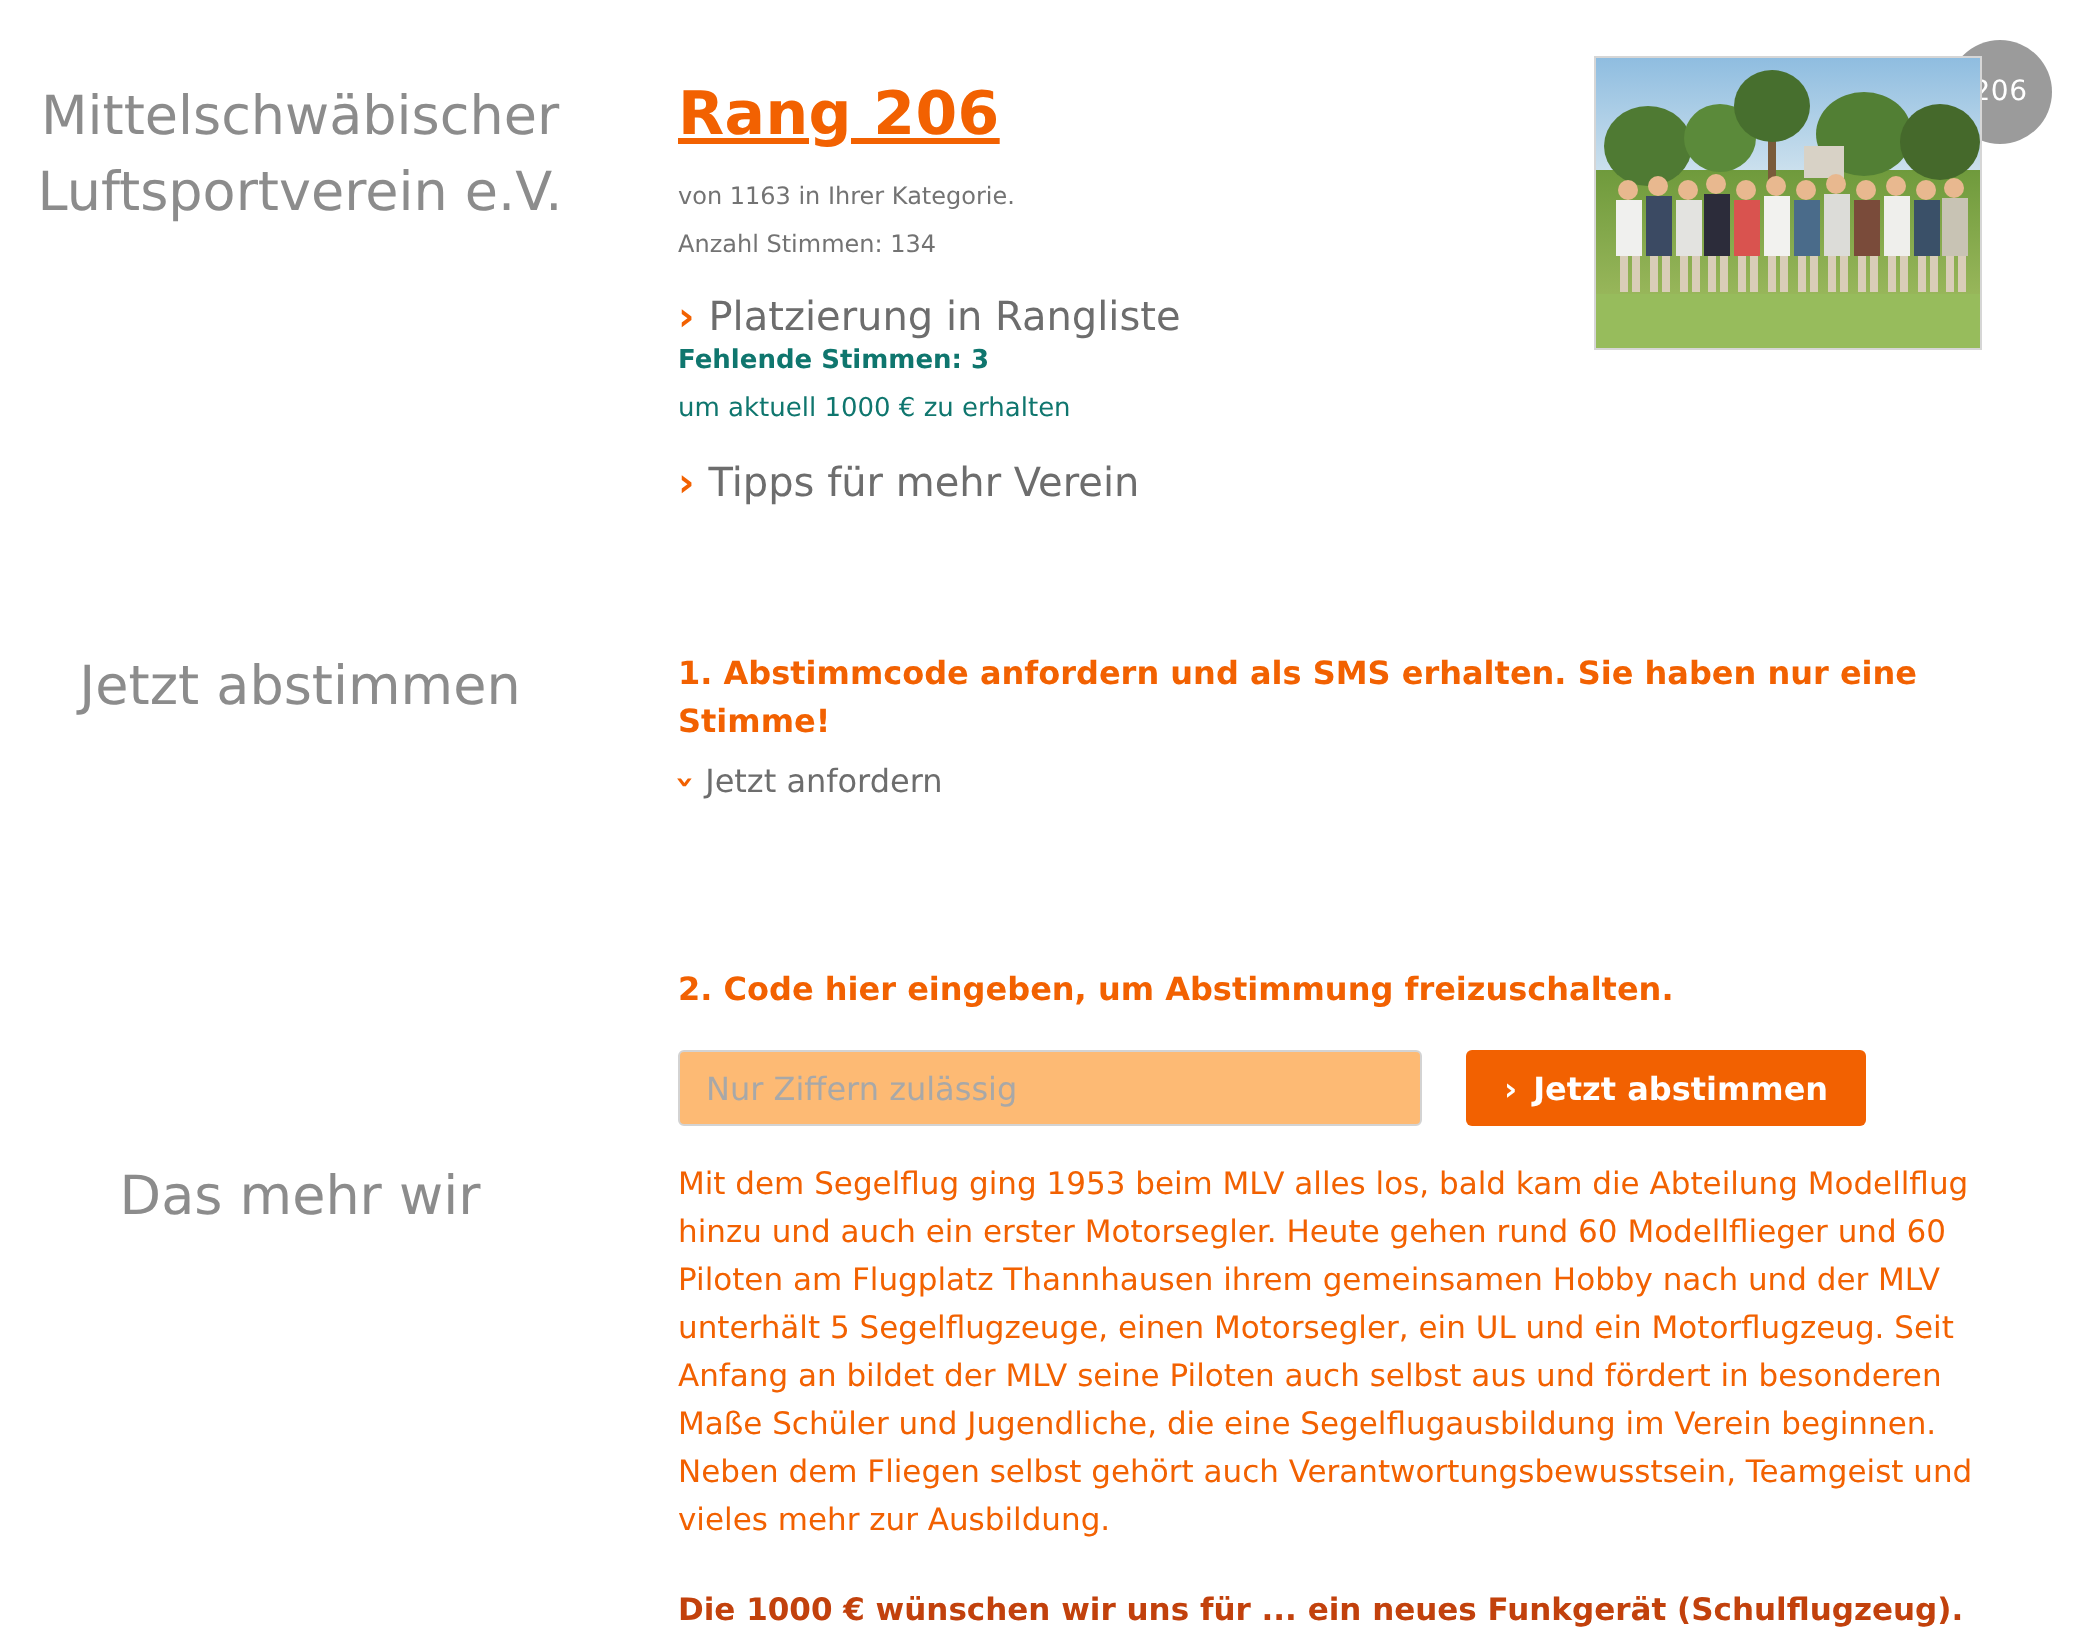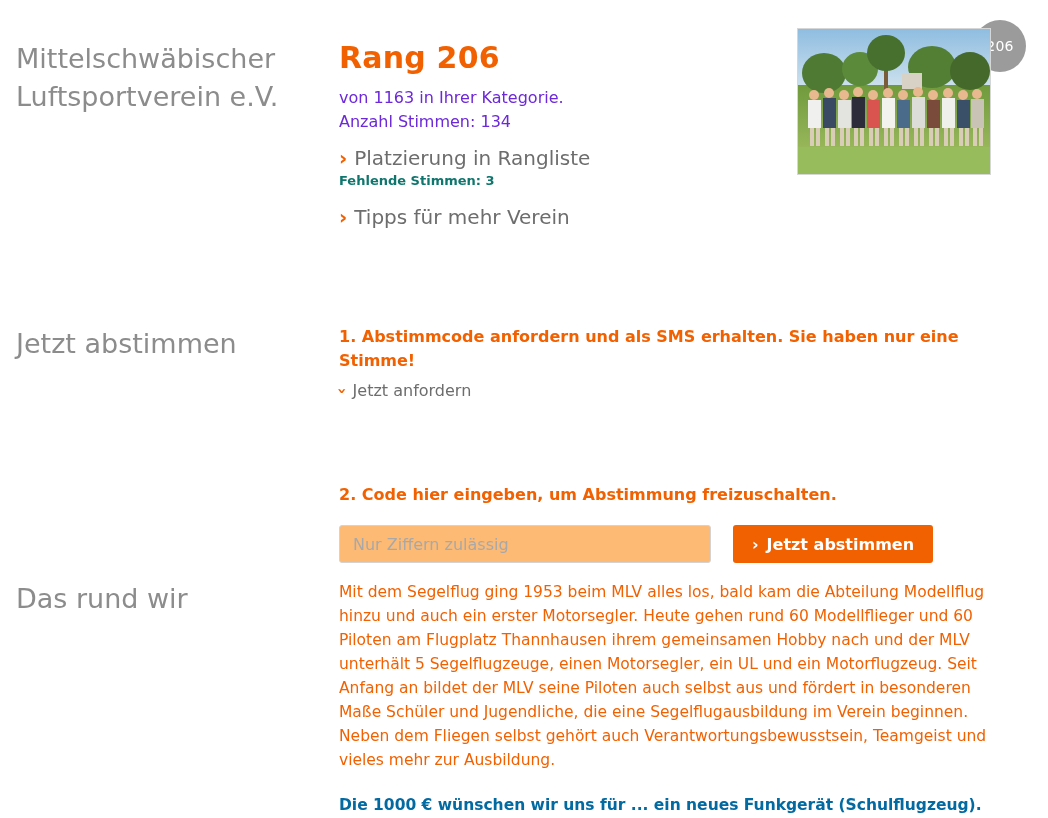--- a/index.html
+++ b/index.html
@@ -40,47 +40,49 @@
   }
 
   
   .row {
     position: absolute;
     left: 0;
     width: 1048px;
   }
   .col-label {
     position: absolute;
-    left: 16px;
+    left: 0;
     width: 300px;
     color: #8c8c8c;
     font-size: 27px;
     line-height: 38px;
     font-weight: 400;
+    text-align: center;
   }
   .col-body {
     position: absolute;
     left: 339px;
     width: 660px;
   }
 
   
   #section-rank { top: 40px; }
 
   .rank-title {
     color: #f26101;
     font-size: 30px;
     font-weight: 700;
     line-height: 36px;
     margin: 0 0 10px 0;
     letter-spacing: 0.2px;
+    text-decoration: underline;
   }
   .rank-sub {
-    color: #6d28d9;
-    font-size: 16px;
+    color: #737373;
+    font-size: 12px;
     line-height: 24px;
   }
   .link-chevron {
     margin-top: 13px;
     font-size: 20px;
     line-height: 22px;
     color: #6d6d6d;
     cursor: pointer;
   }
   .link-chevron .chev {
@@ -185,21 +187,21 @@
   #section-about { top: 580px; }
 
   .about-text {
     color: #f26101;
     font-size: 15.5px;
     line-height: 24px;
     width: 650px;
   }
   .about-wish {
     margin-top: 21px;
-    color: #0369a1;
+    color: #c2410c;
     font-size: 15.5px;
     line-height: 24px;
     font-weight: 700;
   }
 </style>
 </head>
 <body>
 
 <div class="page">
 
@@ -218,20 +220,21 @@
       <div class="rank-title">Rang 206</div>
       <div class="rank-sub">von 1163 in Ihrer Kategorie.</div>
       <div class="rank-sub">Anzahl Stimmen: 134</div>
 
       <div class="link-chevron">
         <span class="chev">›</span><span>Platzierung in Rangliste</span>
       </div>
 
       <div class="missing-block">
         <span class="strong">Fehlende Stimmen: 3</span>
+        <span>um aktuell 1000 € zu erhalten</span>
       </div>
 
       <div class="link-chevron">
         <span class="chev">›</span><span>Tipps für mehr Verein</span>
       </div>
     </div>
   </div>
 
   <div class="photo">
     <svg width="192" height="145" viewBox="0 0 192 145" xmlns="http://www.w3.org/2000/svg">
@@ -331,21 +334,21 @@
           <button class="vote-button">
             <span class="chev">›</span>
               <span>Jetzt abstimmen</span>
           </button>
         </div>
       </div>
     </div>
   </div>
 
   <div class="row" id="section-about">
-    <div class="col-label">Das rund wir</div>
+    <div class="col-label">Das mehr wir</div>
 
     <div class="col-body">
       <div class="about-text">Mit dem Segelflug ging 1953 beim MLV alles los, bald kam die Abteilung Modellflug hinzu und auch ein erster Motorsegler. Heute gehen rund 60 Modellflieger und 60 Piloten am Flugplatz Thannhausen ihrem gemeinsamen Hobby nach und der MLV unterhält 5 Segelflugzeuge, einen Motorsegler, ein UL und ein Motorflugzeug. Seit Anfang an bildet der MLV seine Piloten auch selbst aus und fördert in besonderen Maße Schüler und Jugendliche, die eine Segelflugausbildung im Verein beginnen. Neben dem Fliegen selbst gehört auch Verantwortungsbewusstsein, Teamgeist und vieles mehr zur Ausbildung.</div>
       <div class="about-wish">Die 1000 € wünschen wir uns für ... ein neues Funkgerät (Schulflugzeug).</div>
     </div>
   </div>
 
 </div>
 
 </body></html>

